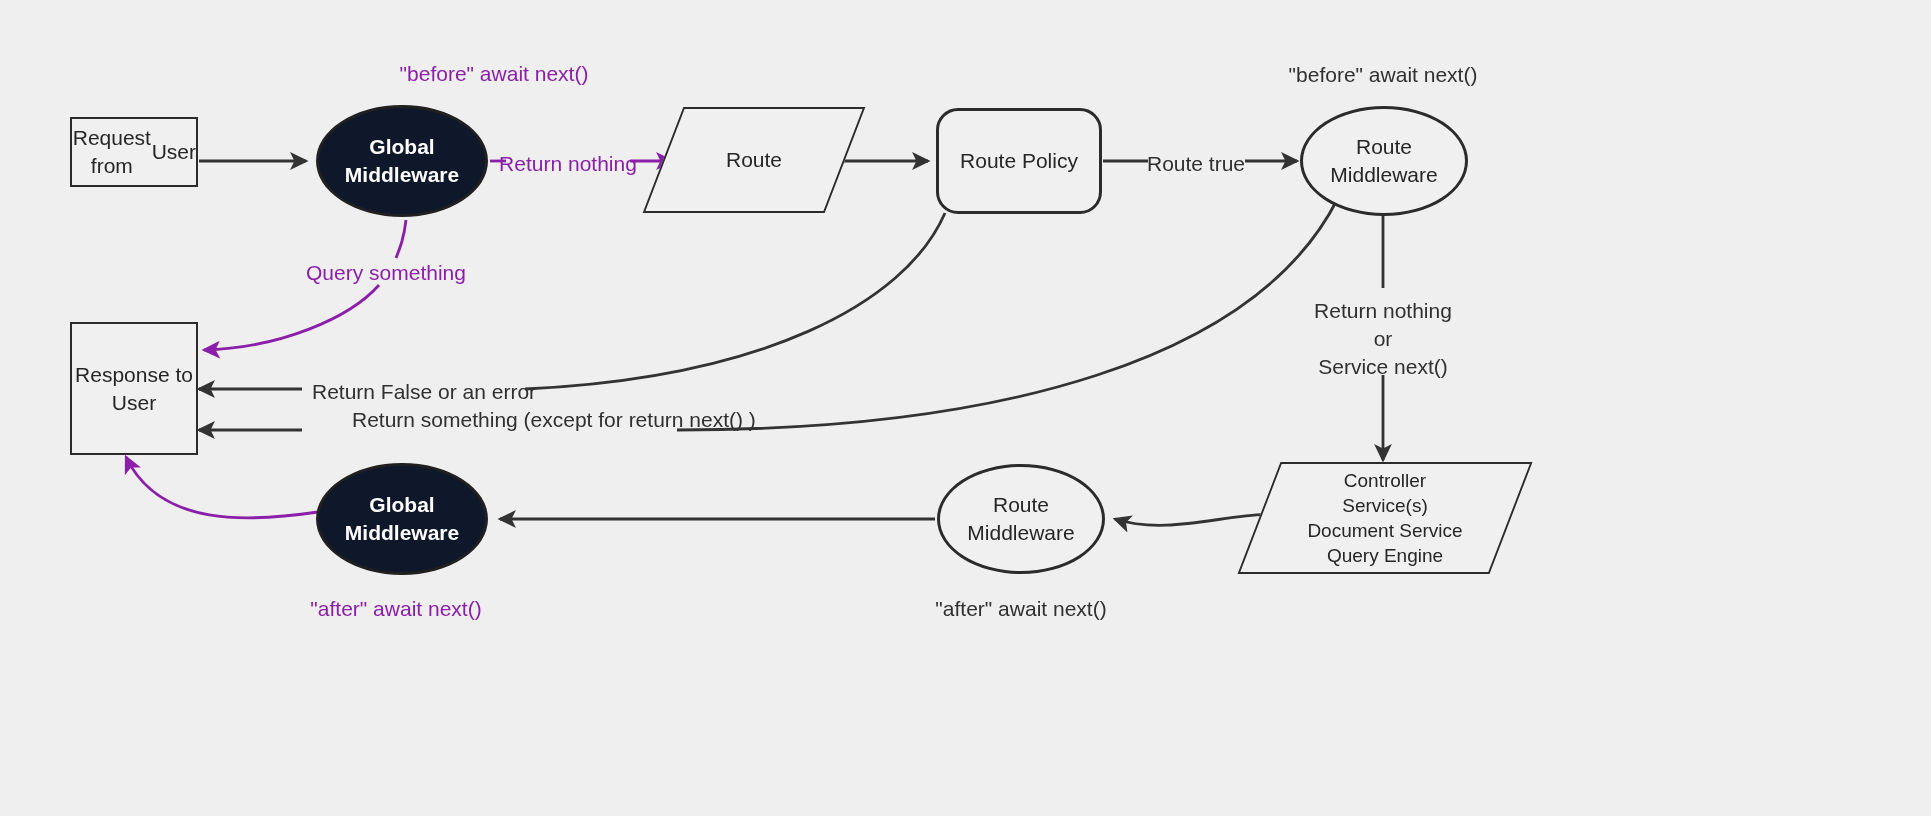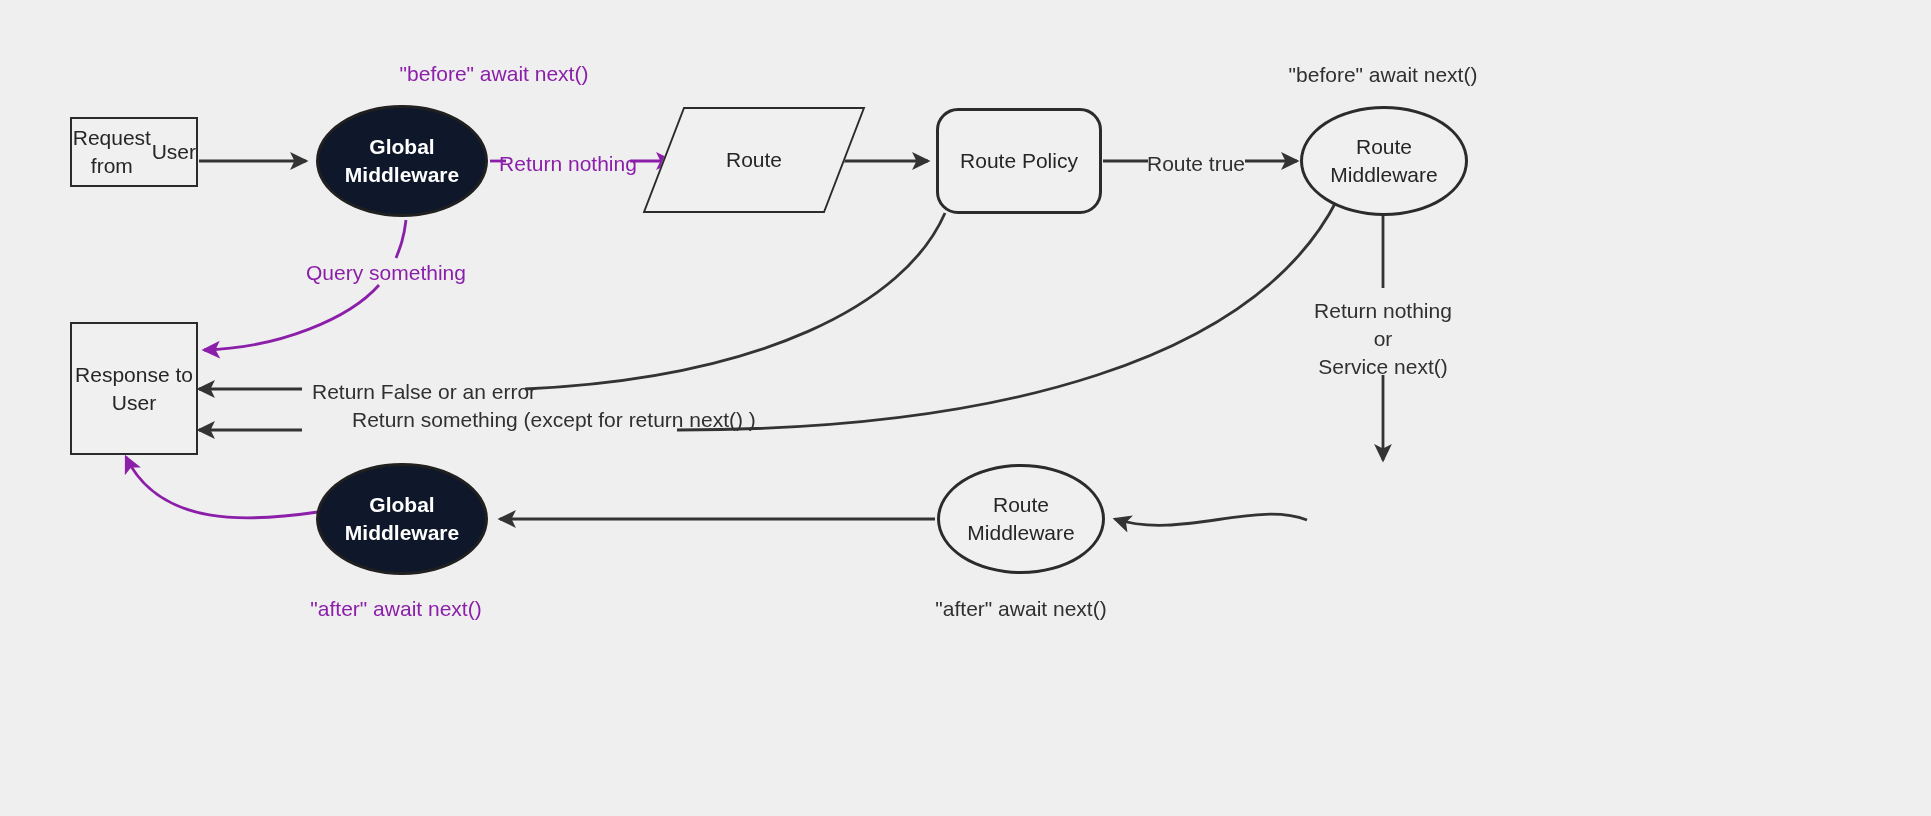--- a/index.html
+++ b/index.html
@@ -161,20 +161,29 @@
 
   <div class="node node-round" style="left:936px; top:108px; width:166px; height:106px;">
     <span>Route Policy</span>
   </div>
 
   <div class="node node-ellipse" style="left:1300px; top:106px; width:168px; height:110px; flex-direction:column;">
     <span>Route</span>
     <span>Middleware</span>
   </div>
 
+  <div class="node node-para" style="left:1259px; top:462px; width:252px; height:112px; font-size:19px;">
+    <span class="para-skew"></span>
+    <span class="para-label">
+      <span>Controller</span><br>
+      <span>Service(s)</span><br>
+      <span>Document Service</span><br>
+      <span>Query Engine</span>
+    </span>
+  </div>
 
   <div class="node node-ellipse" style="left:937px; top:464px; width:168px; height:110px; flex-direction:column;">
     <span>Route</span>
     <span>Middleware</span>
   </div>
 
   <div class="node node-ellipse purple" style="left:316px; top:463px; width:172px; height:112px; flex-direction:column;">
     <span>Global</span>
     <span>Middleware</span>
   </div>

